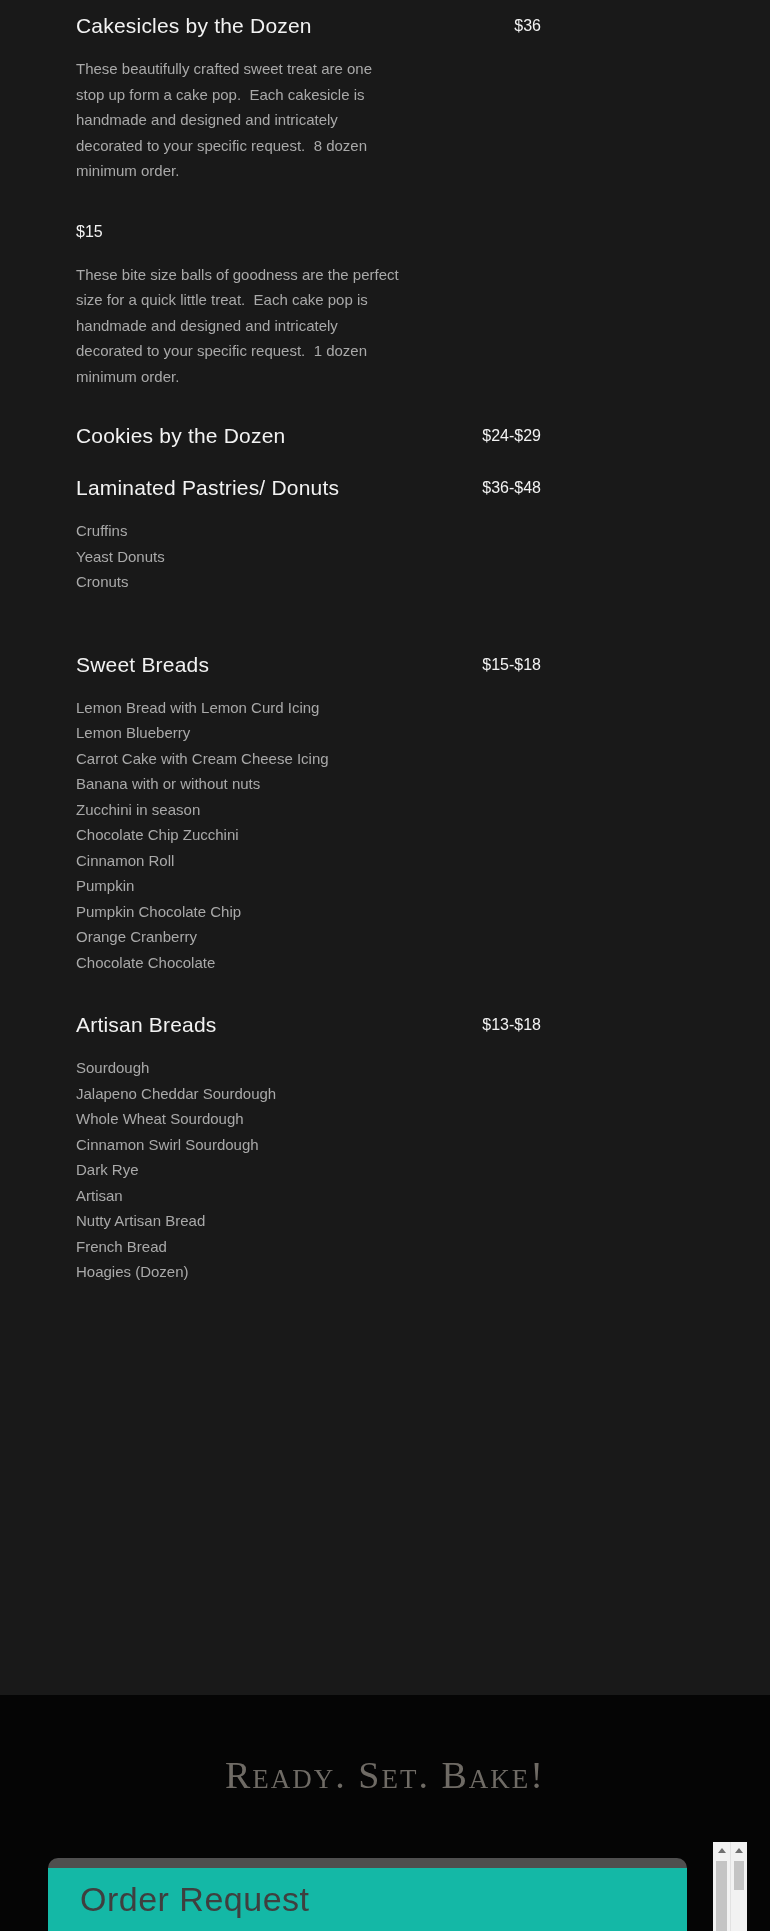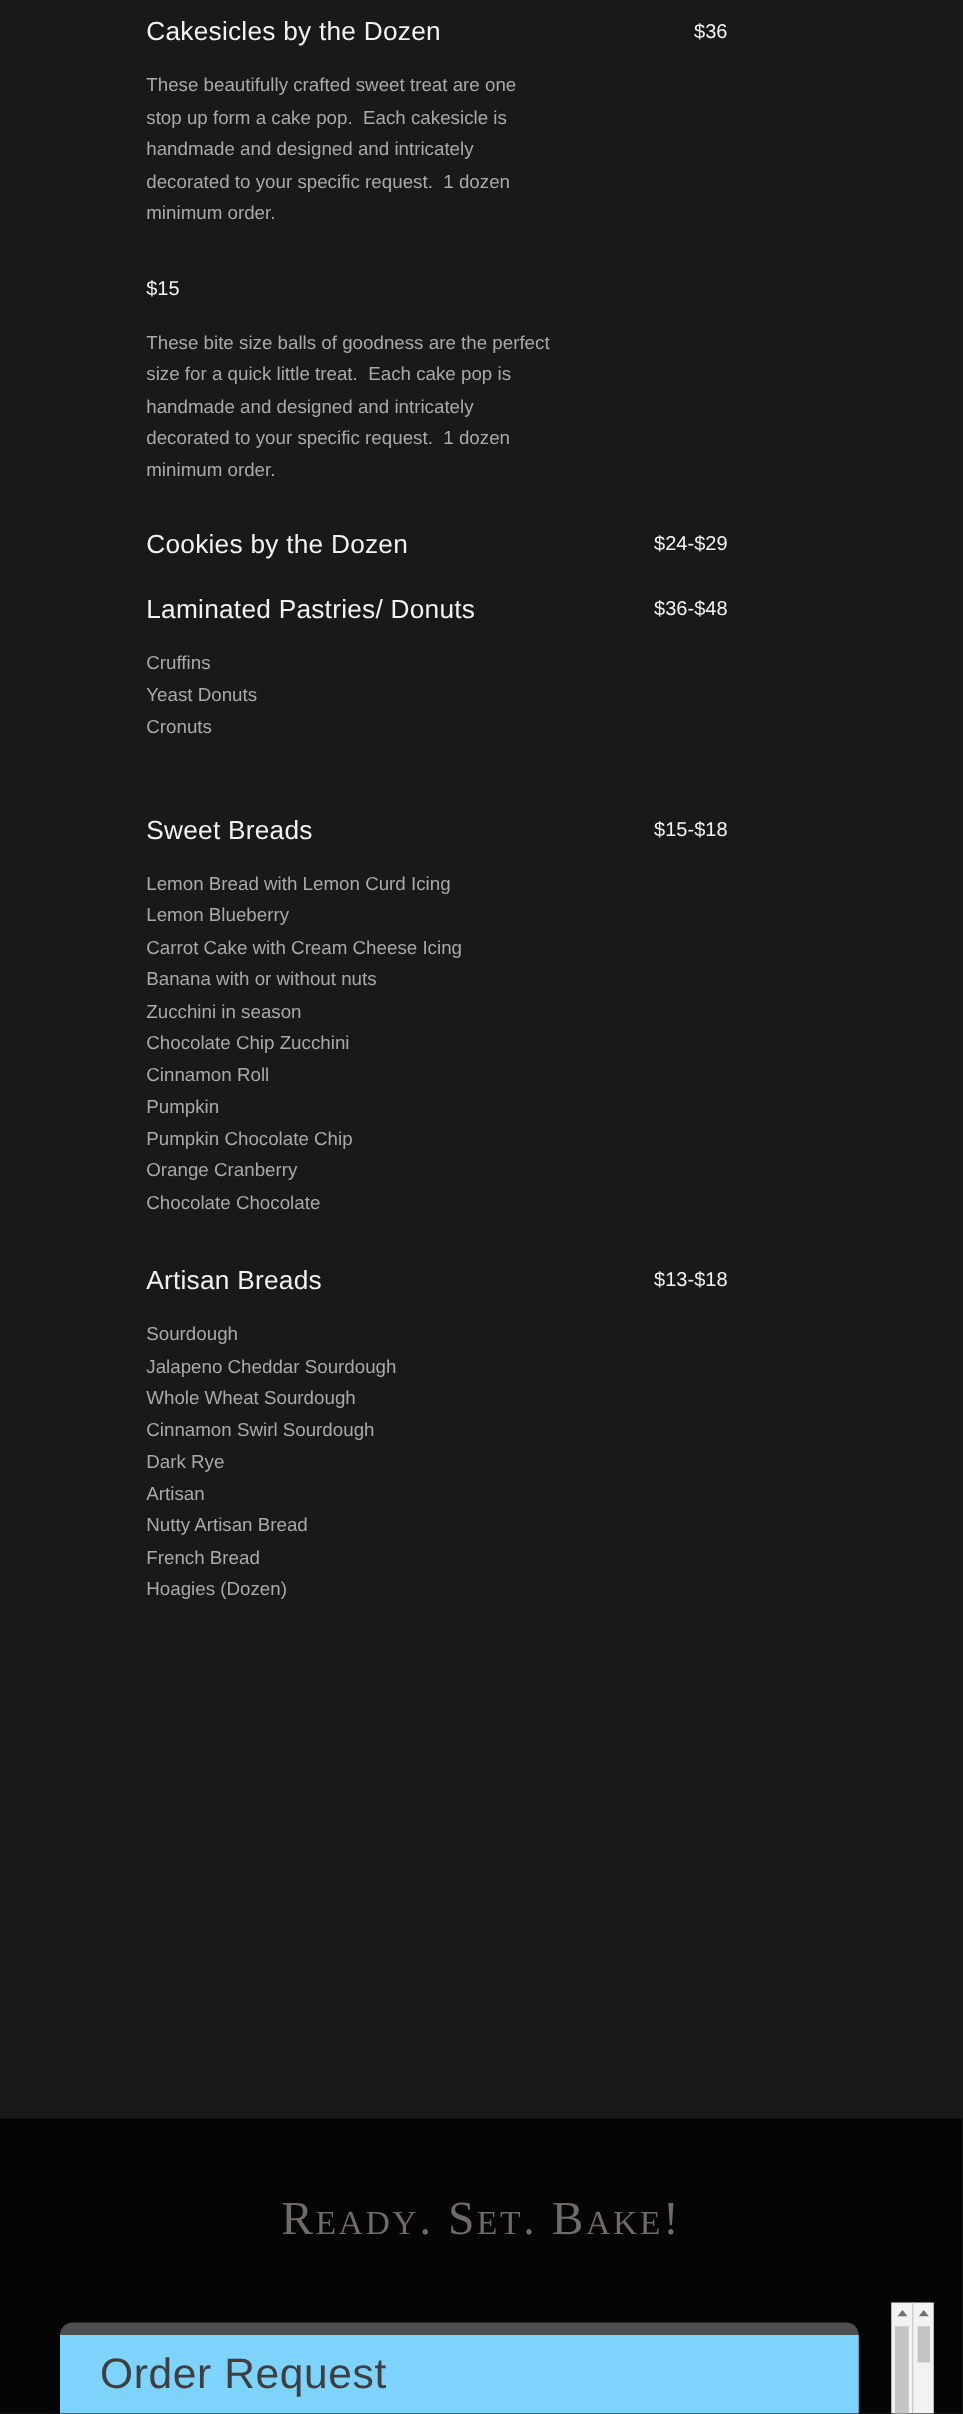--- a/index.html
+++ b/index.html
@@ -9,21 +9,21 @@
     height: 1931px;
     overflow: hidden;
     background: #191919;
     font-family: "Liberation Sans", sans-serif;
   }
 
   
   .menu { padding-top: 12px; }
   .menu-section {
     width: 465px;
-    margin-left: 117px;
+    margin-left: 76px;
   }
   .menu .menu-section:nth-of-type(2) { margin-top: 34px; }
   .menu .menu-section:nth-of-type(3) { margin-top: 33px; }
   .menu .menu-section:nth-of-type(4) { margin-top: 24px; }
   .menu .menu-section:nth-of-type(5) { margin-top: 56px; }
   .menu .menu-section:nth-of-type(6) { margin-top: 36px; }
 
   .sec-head {
     display: flex;
     justify-content: space-between;
@@ -78,21 +78,21 @@
     width: 639px;
     height: 73px;
   }
   .card-topbar {
     height: 10px;
     background: #4f4f4f;
     border-radius: 10px 10px 0 0;
   }
   .card-body {
     height: 63px;
-    background: #7dd3fc;
+    background: #14b8a6;
   }
   .form-title {
     margin: 0;
     padding: 12px 0 0 32px;
     font-size: 34px;
     font-weight: normal;
     letter-spacing: 0.5px;
     color: #3f3f3f;
   }
 
@@ -140,21 +140,21 @@
 
   <main class="menu">
   <section class="menu-section">
     <div class="sec-head">
       <h3 class="sec-title">Cakesicles by the Dozen</h3>
       <span class="sec-price">$36</span>
     </div>
     <div class="sec-desc">These beautifully crafted sweet treat are one
 stop up form a cake pop.  Each cakesicle is
 handmade and designed and intricately
-decorated to your specific request.  1 dozen
+decorated to your specific request.  8 dozen
 minimum order.</div>
   </section>
 
   <section class="menu-section">
     <div class="sec-head">
       <span class="sec-price">$15</span>
     </div>
     <div class="sec-desc">These bite size balls of goodness are the perfect
 size for a quick little treat.  Each cake pop is
 handmade and designed and intricately

